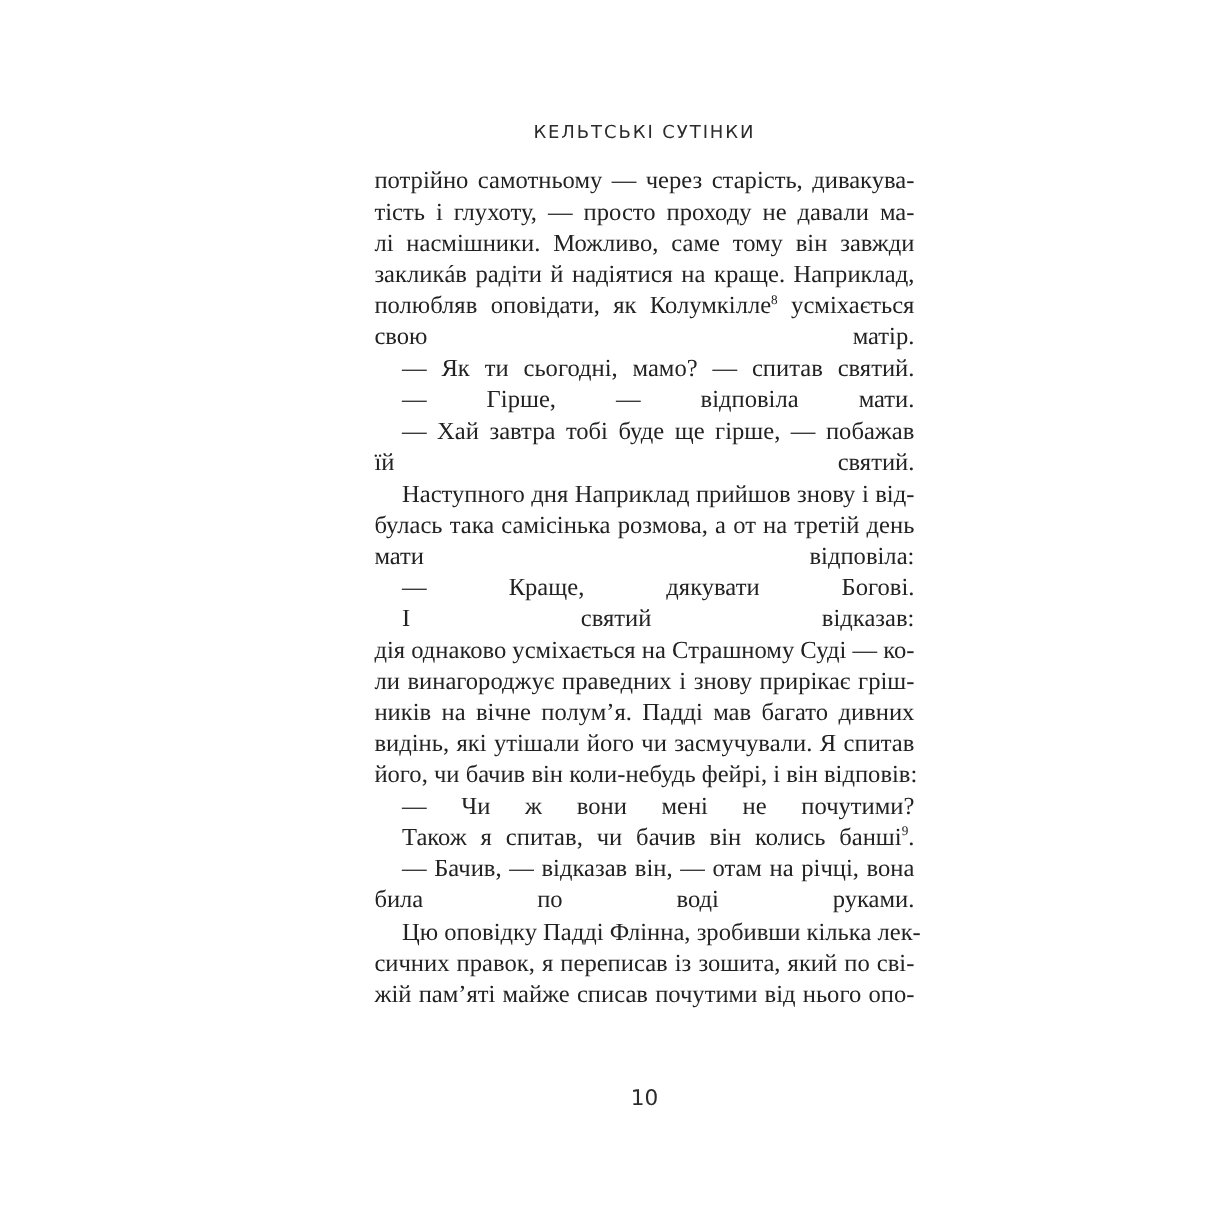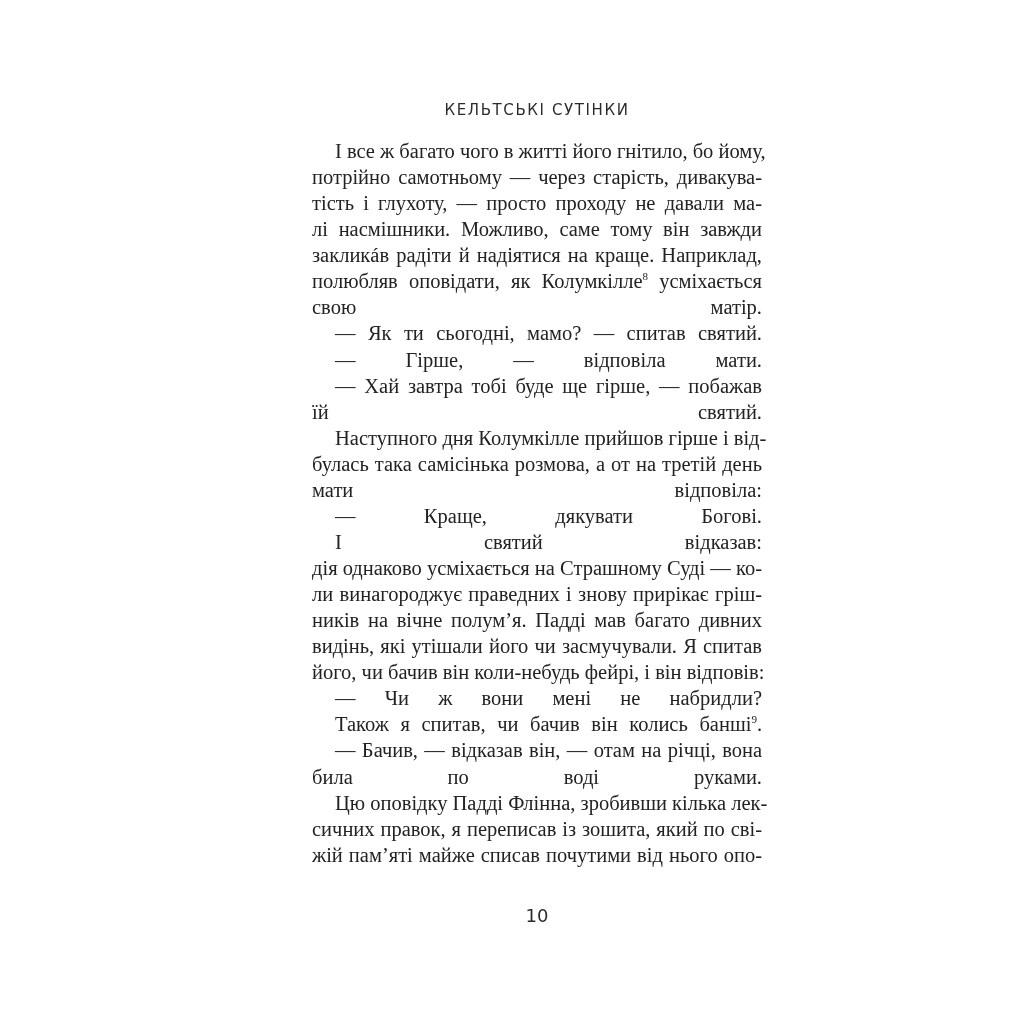--- a/index.html
+++ b/index.html
@@ -83,23 +83,20 @@
   }
 </style>
 </head>
 <body>
 
 <div class="page">
 
   <div class="running-header">КЕЛЬТСЬКІ СУТІНКИ</div>
 
   <div class="body-text">
-    <div class="line indent">
-        <span class="jl">І все ж багато чого в житті його гнітило, бо йому,</span>
-      </div>
     <div class="line">
         <span class="jl">потрійно самотньому — через старість, дивакува-</span>
       </div>
     <div class="line">
         <span class="jl">тість і глухоту, — просто проходу не давали ма-</span>
       </div>
     <div class="line">
         <span class="jl">лі насмішники. Можливо, саме тому він завжди</span>
       </div>
     <div class="line">
@@ -117,21 +114,21 @@
     <div class="line indent">
         <span class="ll">— Гірше, — відповіла мати.</span>
       </div>
     <div class="line indent">
         <span class="jl">— Хай завтра тобі буде ще гірше, — побажав</span>
       </div>
     <div class="line">
         <span class="ll">їй святий.</span>
       </div>
     <div class="line indent">
-        <span class="jl">Наступного дня Колумкілле прийшов гірше і від-</span>
+        <span class="jl">Наступного дня Наприклад прийшов знову і від-</span>
       </div>
     <div class="line">
         <span class="jl">булась така самісінька розмова, а от на третій день</span>
       </div>
     <div class="line">
         <span class="ll">мати відповіла:</span>
       </div>
     <div class="line indent">
         <span class="ll">— Краще, дякувати Богові.</span>
       </div>
@@ -147,21 +144,21 @@
     <div class="line">
         <span class="jl">ників на вічне полум’я. Падді мав багато дивних</span>
       </div>
     <div class="line">
         <span class="jl">видінь, які утішали його чи засмучували. Я спитав</span>
       </div>
     <div class="line">
         <span class="jl">його, чи бачив він коли-небудь фейрі, і він відповів:</span>
       </div>
     <div class="line indent">
-        <span class="ll">— Чи ж вони мені не набридли?</span>
+        <span class="ll">— Чи ж вони мені не почутими?</span>
       </div>
     <div class="line indent">
       <span class="ll"><span>Також я спитав, чи бачив він колись банші</span><sup class="fn">9</sup><span>.</span></span>
     </div>
     <div class="line indent">
         <span class="jl">— Бачив, — відказав він, — отам на річці, вона</span>
       </div>
     <div class="line">
         <span class="ll">била по воді руками.</span>
       </div>

